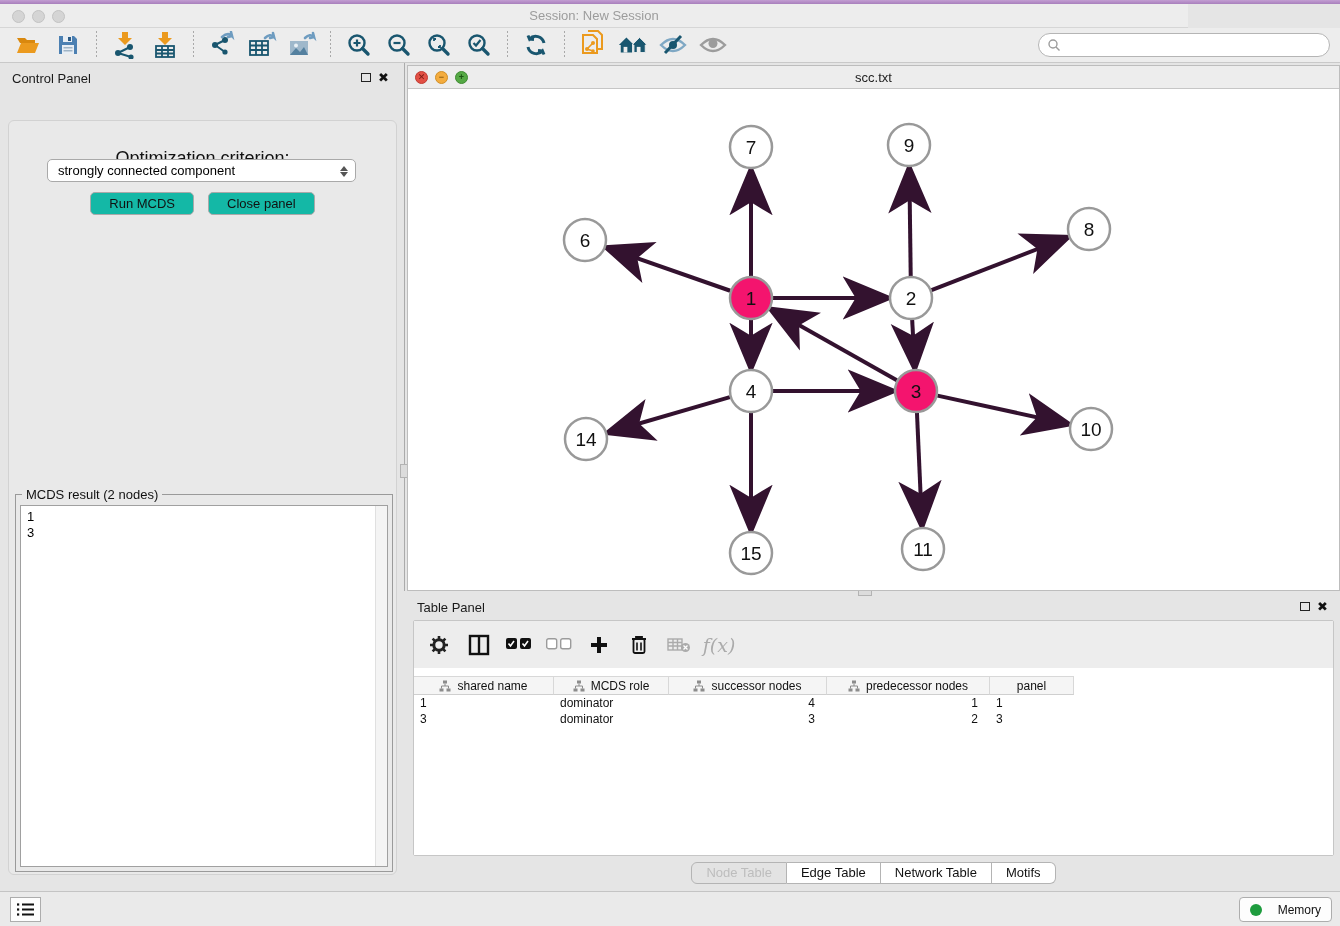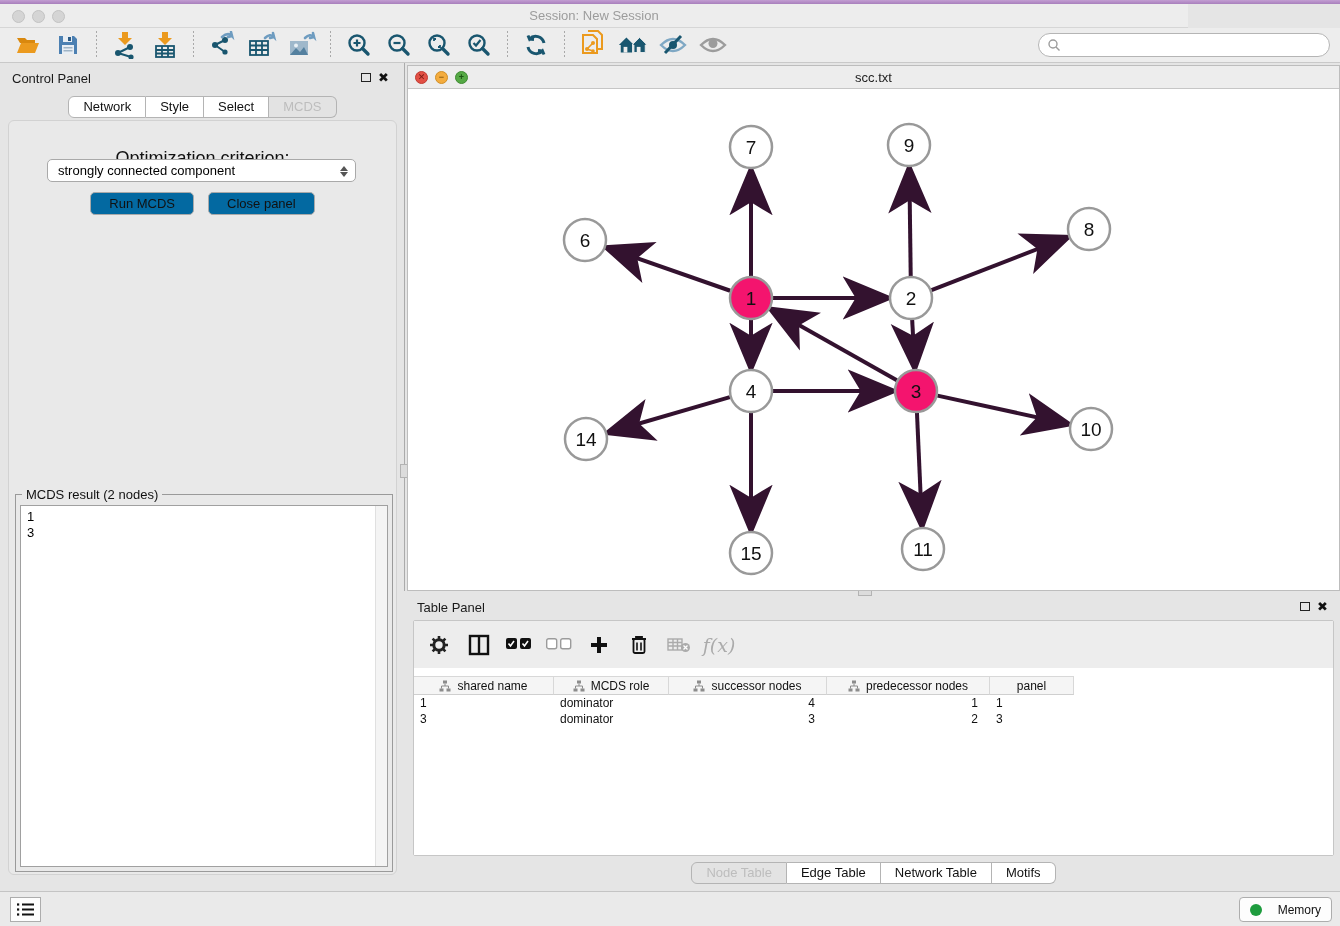--- a/index.html
+++ b/index.html
@@ -53,21 +53,21 @@
   .opt-label { position:absolute; left:0; right:0; top:27px; text-align:center; font-size:18px; color:#111; }
   .dropdown { position:absolute; left:38px; top:38px; width:309px; height:23px; background:#fff;
     border:1px solid #A9A9A9; border-radius:5px; font-size:13px; display:flex; align-items:center;
     padding-left:10px; }
   .dd-stepper { position:absolute; right:6px; top:3px; width:11px; height:16px;
     display:flex; flex-direction:column; align-items:center; justify-content:center; gap:1px; }
   .dd-stepper i { width:0; height:0; border-left:4px solid transparent; border-right:4px solid transparent; }
   .dd-up { border-bottom:5px solid #555; }
   .dd-down { border-top:5px solid #555; }
   .cp-buttons { position:absolute; left:0; right:0; top:71px; display:flex; justify-content:center; gap:14px; }
-  .btn { height:23px; background:#0369a1; border:1px solid #A9A9A9; border-radius:5px;
+  .btn { height:23px; background:#14b8a6; border:1px solid #A9A9A9; border-radius:5px;
     font-size:13px; padding:0 18px; line-height:21px; color:#111; }
 
   .result-box { position:absolute; left:6px; top:373px; width:378px; height:378px;
     border:1px solid #9A9A9A; }
   .result-legend { position:absolute; left:6px; top:-8px; background:#E9E9E9; padding:0 4px;
     font-size:13px; color:#111; }
   .result-inner { position:absolute; left:4px; right:4px; top:10px; bottom:4px; background:#fff;
     border:1px solid #A0A0A0; font-size:13px; line-height:16px; padding:3px 6px; white-space:pre; }
   .result-scroll { position:absolute; right:5px; top:11px; bottom:5px; width:12px;
     background:#F4F4F4; border-left:1px solid #E0E0E0; }
@@ -277,26 +277,20 @@
 </div>
 
 <div class="workspace">
 
   <div class="control-panel">
     <div class="panel-header">
       <span class="ph-title">Control Panel</span>
       <span class="float-icon cp-float"></span>
       <span class="close-icon cp-close">✖</span>
     </div>
-    <div class="cp-tabs" id="cp-tabs">
-        <div class="tab first">Network</div>
-        <div class="tab">Style</div>
-        <div class="tab">Select</div>
-        <div class="tab last disabled">MCDS</div>
-      </div>
     <div class="cp-content">
       <div class="opt-label">Optimization criterion:</div>
       <div class="dropdown">
         <span>strongly connected component</span>
         <span class="dd-stepper">
           <i class="dd-up"></i>
             <i class="dd-down"></i>
         </span>
       </div>
       <div class="cp-buttons">

